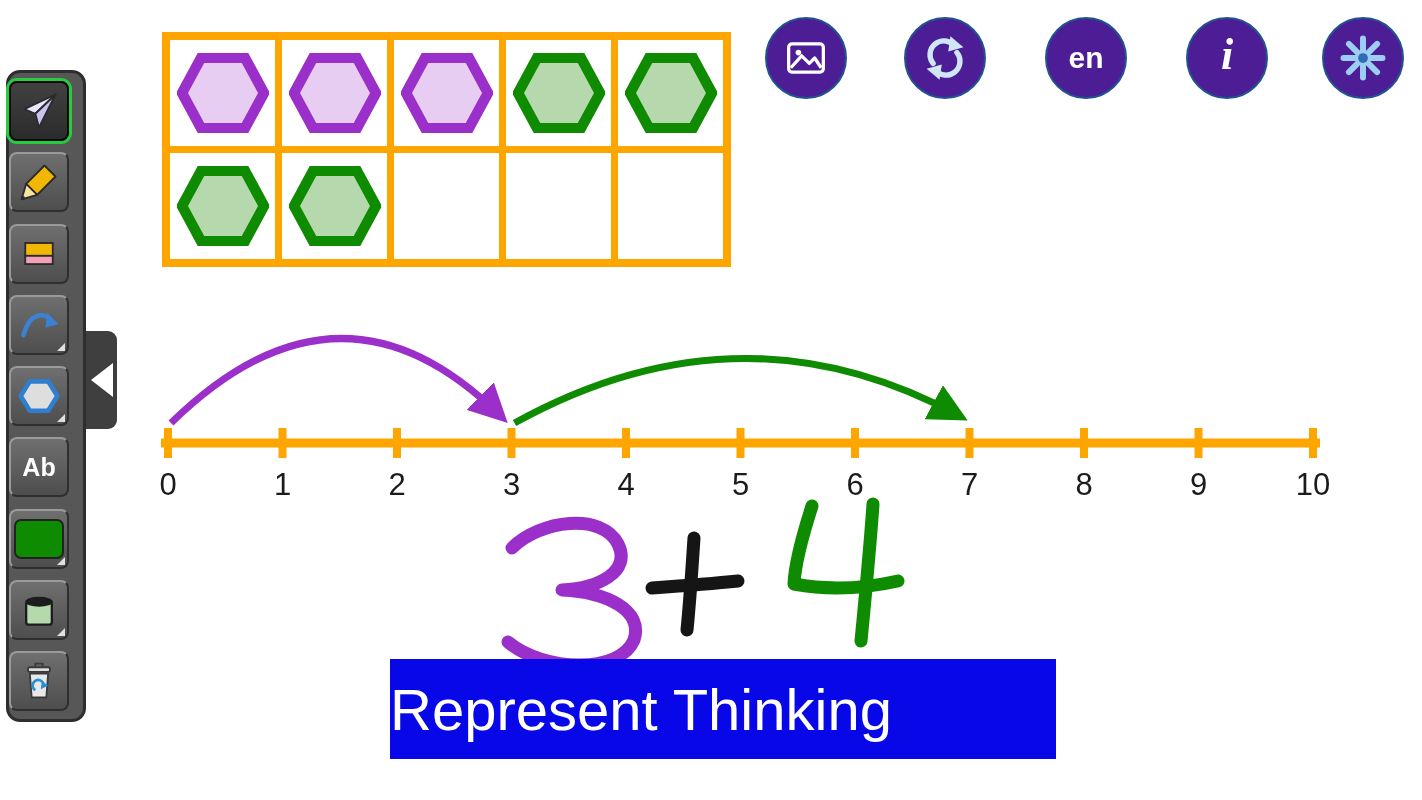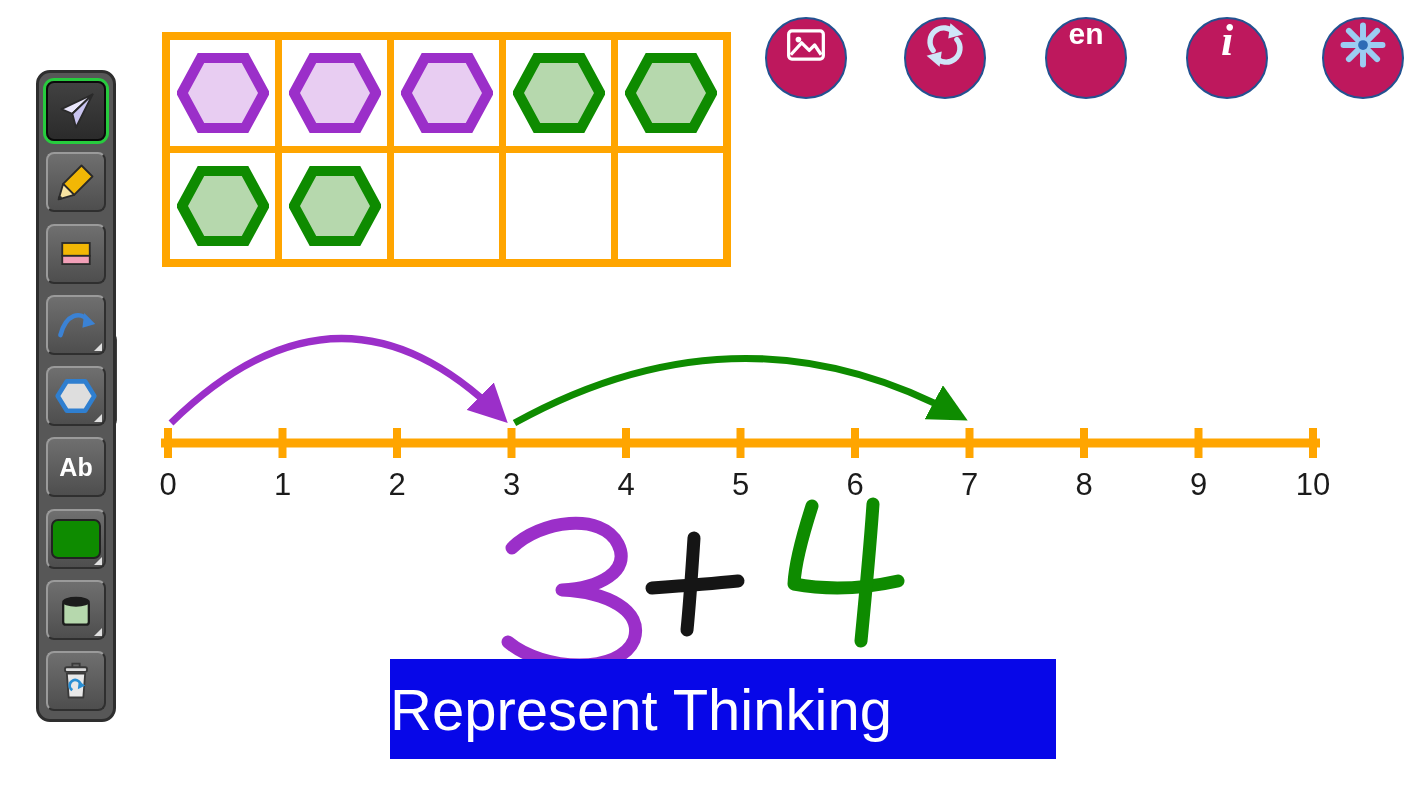--- a/index.html
+++ b/index.html
@@ -7,21 +7,21 @@
     width:1422px;height:800px;position:relative;overflow:hidden;
     background:#ffffff;font-family:"Liberation Sans",sans-serif;
   }
   svg{font-family:"Liberation Sans",sans-serif;}
 
   
   #sidebar{
     position:absolute;left:6px;top:70px;width:80px;height:652px;
     background:#575757;border:3px solid #2e2e2e;border-radius:14px;
     box-sizing:border-box;display:flex;flex-direction:column;
-    align-items:center;justify-content:space-between;padding:8px 0;z-index:6;margin-left:30px;
+    justify-content:space-between;padding:8px 0;z-index:6;
   }
   .tool{
     width:60px;height:60px;box-sizing:border-box;padding:0;cursor:pointer;
     background:linear-gradient(#6f6f6f,#4e4e4e);
     border:2px solid;border-color:#9a9a9a #2f2f2f #2f2f2f #9a9a9a;border-radius:8px;
     position:relative;display:flex;align-items:center;justify-content:center;
   }
   .tool.selected{
     background:linear-gradient(#414141,#2b2b2b);
     border-color:#0a0a0a;box-shadow:0 0 0 3px #27cc3e;
@@ -52,22 +52,22 @@
   }
   #ten-frame .grid{
     display:grid;grid-template-columns:repeat(5,105px);grid-template-rows:repeat(2,106px);gap:7px;
   }
   .tf-cell{background:#ffffff;display:flex;align-items:center;justify-content:center;}
   .tf-cell svg{width:92px;height:80px;}
 
   
   .hicon{
     position:absolute;top:17px;width:82px;height:82px;border-radius:50%;
-    background:#be185d;border:2px solid #235291;box-sizing:border-box;
-    display:flex;align-items:flex-start;justify-content:center;color:#ffffff;
+    background:#4c1d95;border:2px solid #235291;box-sizing:border-box;
+    display:flex;align-items:center;justify-content:center;color:#ffffff;
     cursor:pointer;z-index:4;
   }
   .hicon svg{width:52px;height:52px;}
   .hicon .icn-text{font-weight:bold;font-size:30px;line-height:1;}
   .hicon .icn-i{
     font-family:"Liberation Serif",serif;font-style:italic;font-weight:bold;
     font-size:44px;line-height:1;padding-bottom:6px;
   }
 
   

